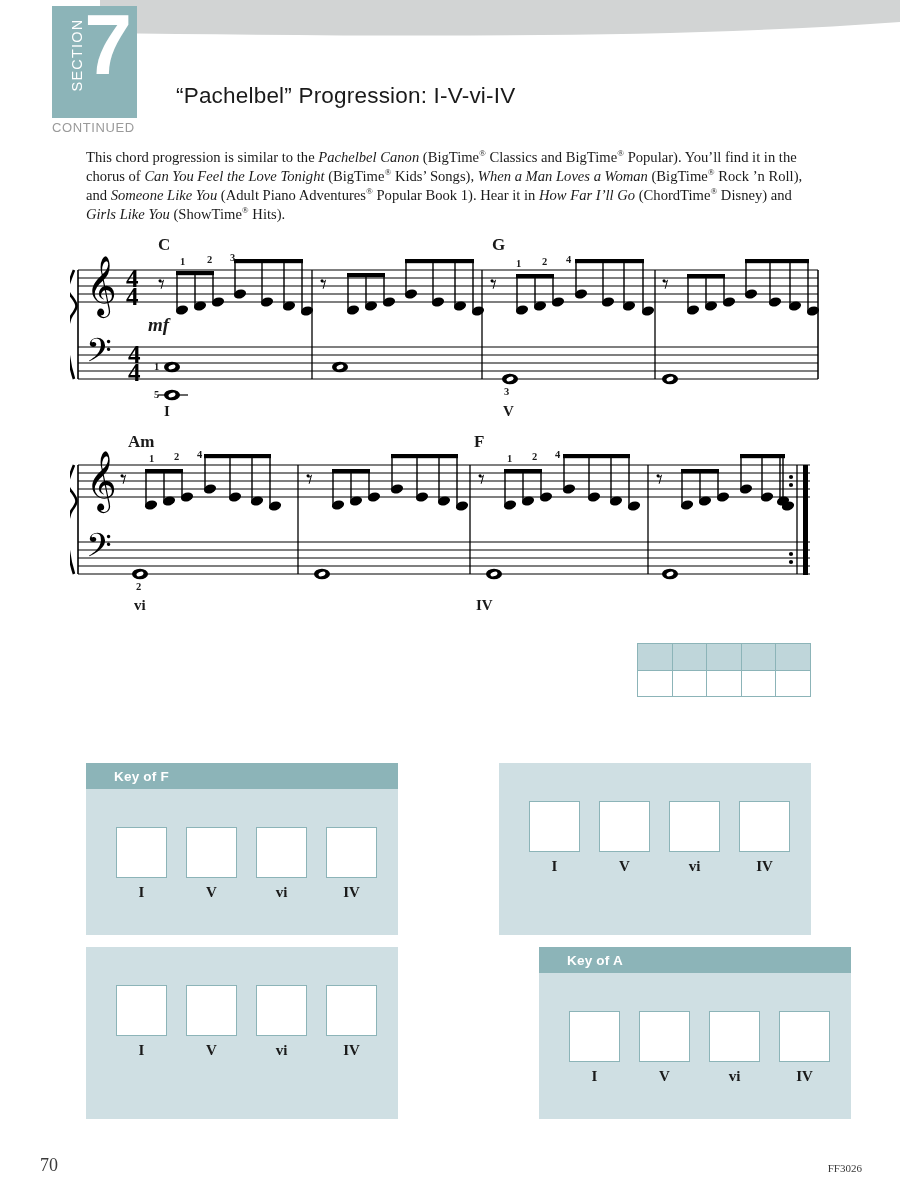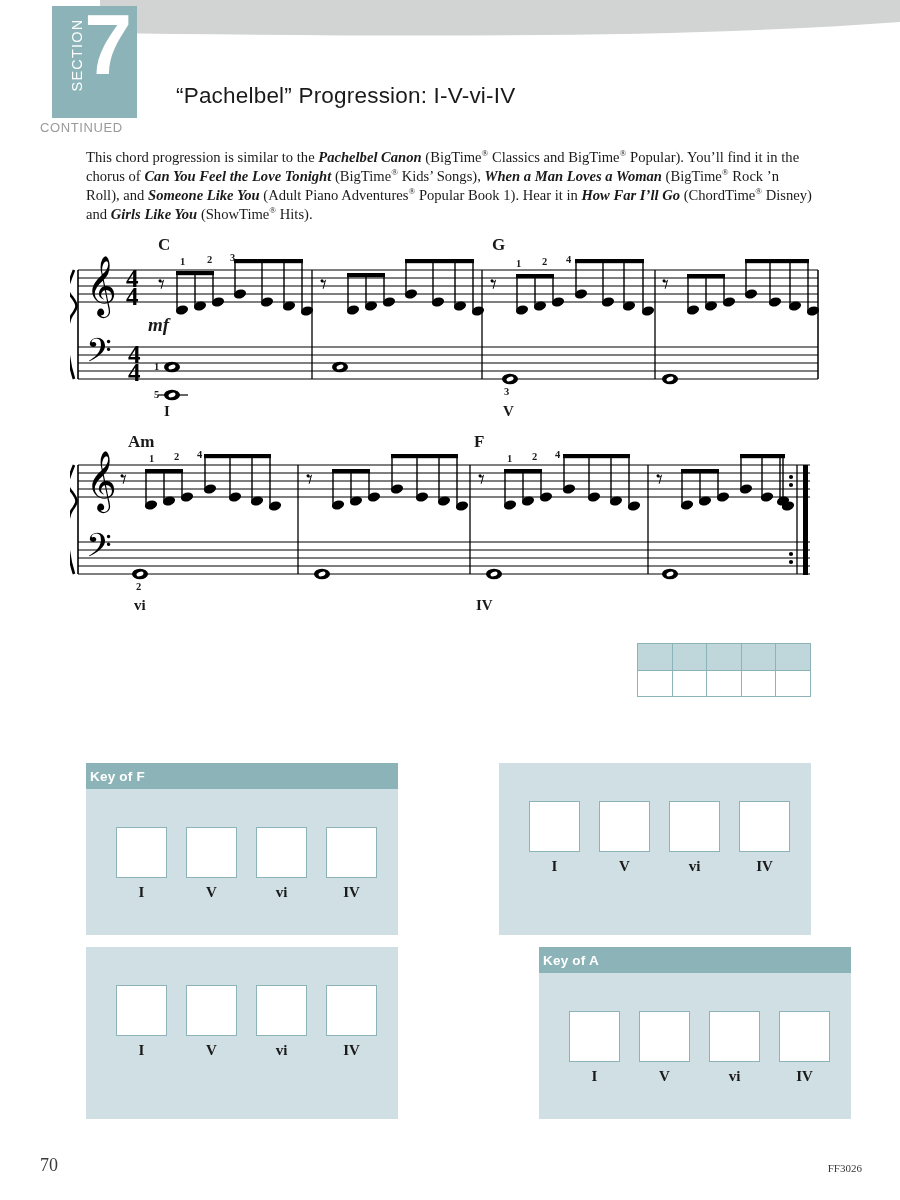--- a/index.html
+++ b/index.html
@@ -24,36 +24,36 @@
     font-family:"Liberation Sans", sans-serif;
     font-size:14.5px;letter-spacing:1.2px;color:#ffffff;
     text-align:center;
   }
   .section-num{
     position:absolute;right:5px;top:-5px;
     font-family:"Liberation Sans", sans-serif;
     font-weight:bold;font-size:86px;color:#ffffff;line-height:1;
   }
   .continued{
-    position:absolute;left:40px;top:120px;
+    position:absolute;left:52px;top:120px;
     font-family:"Liberation Sans", sans-serif;
     font-size:13px;letter-spacing:0.6px;color:#9a9a9a;
   }
   .page-title{
     position:absolute;left:176px;top:83px;
     font-family:"Liberation Sans", sans-serif;
     font-size:22.5px;color:#1a1a1a;letter-spacing:0.2px;text-align:right;
   }
 
   
   .intro{
     position:absolute;left:86px;top:148px;width:730px;
     font-size:14.6px;line-height:1.30;text-align:left;
   }
-  .intro i{font-style:italic;font-weight:bold;}
+  .intro i{font-style:italic;}
   .reg{font-size:9px;vertical-align:super;}
 
   
   .system{position:absolute;left:70px;width:760px;}
   .sys1{top:235px;height:185px;}
   .sys2{top:430px;height:175px;}
 
   .stafflines{position:absolute;left:0;top:0;width:100%;height:100%;}
 
   .chordname{
@@ -97,21 +97,21 @@
   }
 
   
   .keybox{
     position:absolute;width:312px;height:172px;
     background:#cfdfe3;
   }
   .keybox .kb-head{
     height:26px;background:#8cb4b8;
     display:flex;align-items:center;
-    padding-left:4px;box-sizing:border-box;
+    padding-left:28px;box-sizing:border-box;
   }
   .kb-title{
     font-family:"Liberation Sans", sans-serif;
     font-weight:bold;font-size:13.5px;color:#ffffff;
     letter-spacing:0.2px;
   }
   .kb-body{
     position:relative;height:146px;
   }
   .kb-slots{

